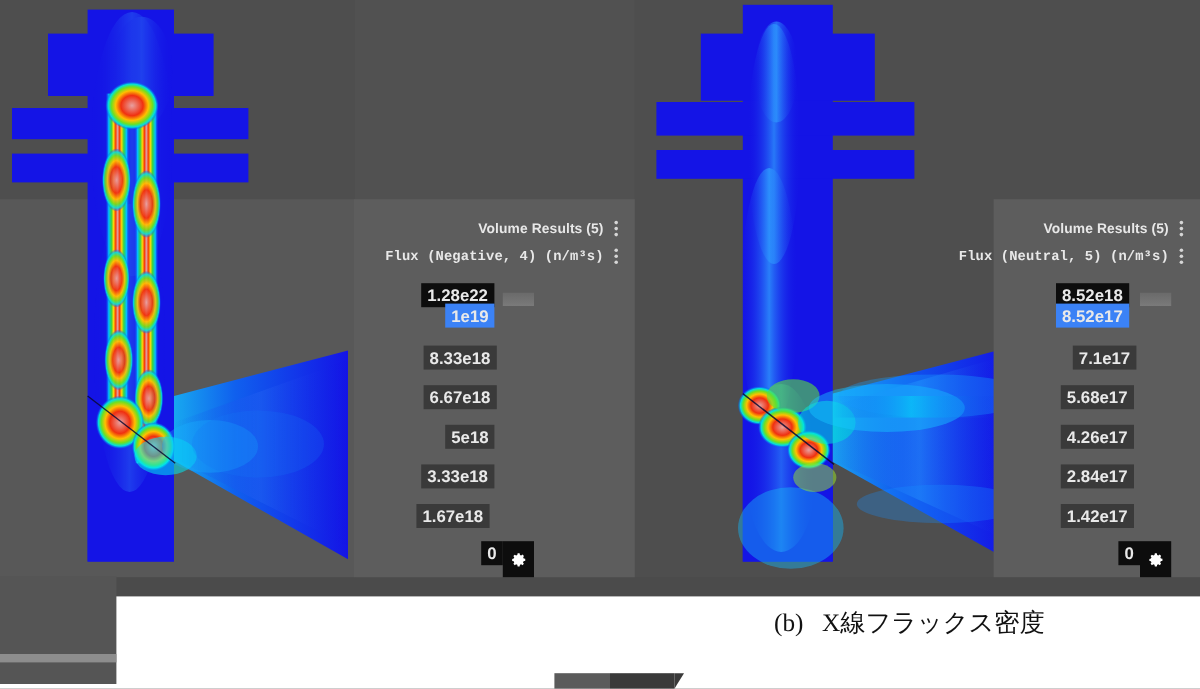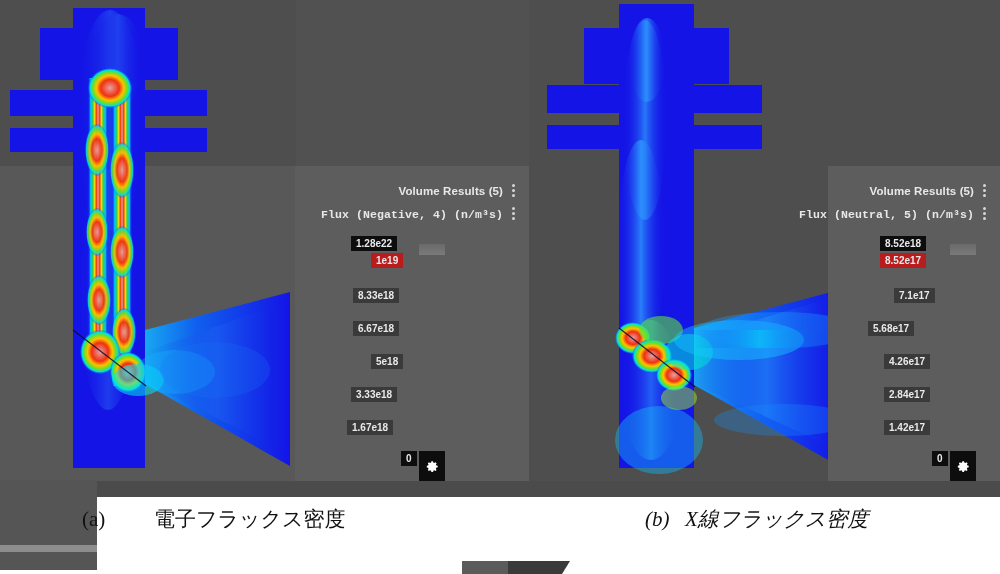--- a/index.html
+++ b/index.html
@@ -60,31 +60,31 @@
         #35d52a 52%,
         #00d26a 60%,
         #00e0c8 68%,
         #00d5ff 76%,
         #009bff 85%,
         #0040ff 93%,
         #0000f0 100%);}
   .gear{position:absolute;left:0;bottom:-30px;width:26px;height:30px;background:#0d0d0d;
      display:flex;align-items:center;justify-content:center;}
 
-  .tick{position:absolute;background:#3a3a3a;color:#e9e9e9;font-size:10px;font-weight:bold;
+  .tick{position:absolute;background:#3a3a3a;color:#e9e9e9;font-size:14px;font-weight:bold;
      padding:2px 5px;white-space:nowrap;text-align:right;}
   .tick.top1{background:#0d0d0d;}
-  .tick.top2{background:#b91c1c;}
+  .tick.top2{background:#3b82f6;}
   .tick.zero{background:#0d0d0d;}
 
   
   .cap{position:absolute;color:#111111;font-family:"Liberation Serif","DejaVu Serif",serif;}
   .cap-a{left:82px;top:505px;font-size:21px;}
   .cap-a .lbl{display:inline-block;width:72px;}
-  .cap-b{left:645px;top:505px;font-size:21px;font-style:italic;}
+  .cap-b{left:645px;top:505px;font-size:21px;}
   .cap-b .lbl{display:inline-block;width:40px;}
 </style>
 </head>
 <body>
 
 <div class="stage">
 
   <div class="bg-base"></div>
 
   <div class="panel panel-a">
@@ -310,33 +310,30 @@
           <path fill="#ffffff" d="M12 8.6a3.4 3.4 0 1 0 0 6.8 3.4 3.4 0 0 0 0-6.8zm0 5a1.6 1.6 0 1 1 0-3.2 1.6 1.6 0 0 1 0 3.2z"></path>
           <path fill="#ffffff" d="M20.4 13.3l-.1-2.6-2.1-.5a6.6 6.6 0 0 0-.7-1.6l1.1-1.8-1.9-1.8-1.8 1.2a6.6 6.6 0 0 0-1.6-.7L12.8 3.4h-2.6l-.5 2.1c-.6.2-1.1.4-1.6.7L6.3 5.1 4.5 7l1.2 1.8c-.3.5-.5 1-.7 1.6l-2.1.5v2.6l2.1.5c.2.6.4 1.1.7 1.6L4.5 17.4l1.8 1.8 1.8-1.2c.5.3 1 .5 1.6.7l.5 2.1h2.6l.5-2.1c.6-.2 1.1-.4 1.6-.7l1.8 1.2 1.8-1.8-1.2-1.8c.3-.5.5-1 .7-1.6l2.4-.7z"></path>
         </svg>
       </div>
     </div>
 
     <div class="tick top1" style="left:52px;top:70px">8.52e18</div>
     <div class="tick top2" style="left:52px;top:87px">8.52e17</div>
 
     <div class="tick" style="left:66px;top:122px">7.1e17</div>
-    <div class="tick" style="left:40px;top:155px">5.68e17</div>
+    <div class="tick" style="left:56px;top:155px">5.68e17</div>
     <div class="tick" style="left:56px;top:188px">4.26e17</div>
     <div class="tick" style="left:56px;top:221px">2.84e17</div>
     <div class="tick" style="left:56px;top:254px">1.42e17</div>
     <div class="tick zero" style="left:104px;top:285px">0</div>
   </div>
 
   <div class="bg-white-bottom"></div>
   <div class="bg-gray-strip-l"></div>
   <div class="bg-gray-strip-l2"></div>
   <div class="bottom-artifact"></div>
 
-  <div class="cap cap-a">
-    <span class="lbl">(a)</span><span>電子フラックス密度</span>
-  </div>
 
   <div class="cap cap-b">
     <span class="lbl">(b)</span><span>X線フラックス密度</span>
   </div>
 
 </div>
 
 </body></html>

